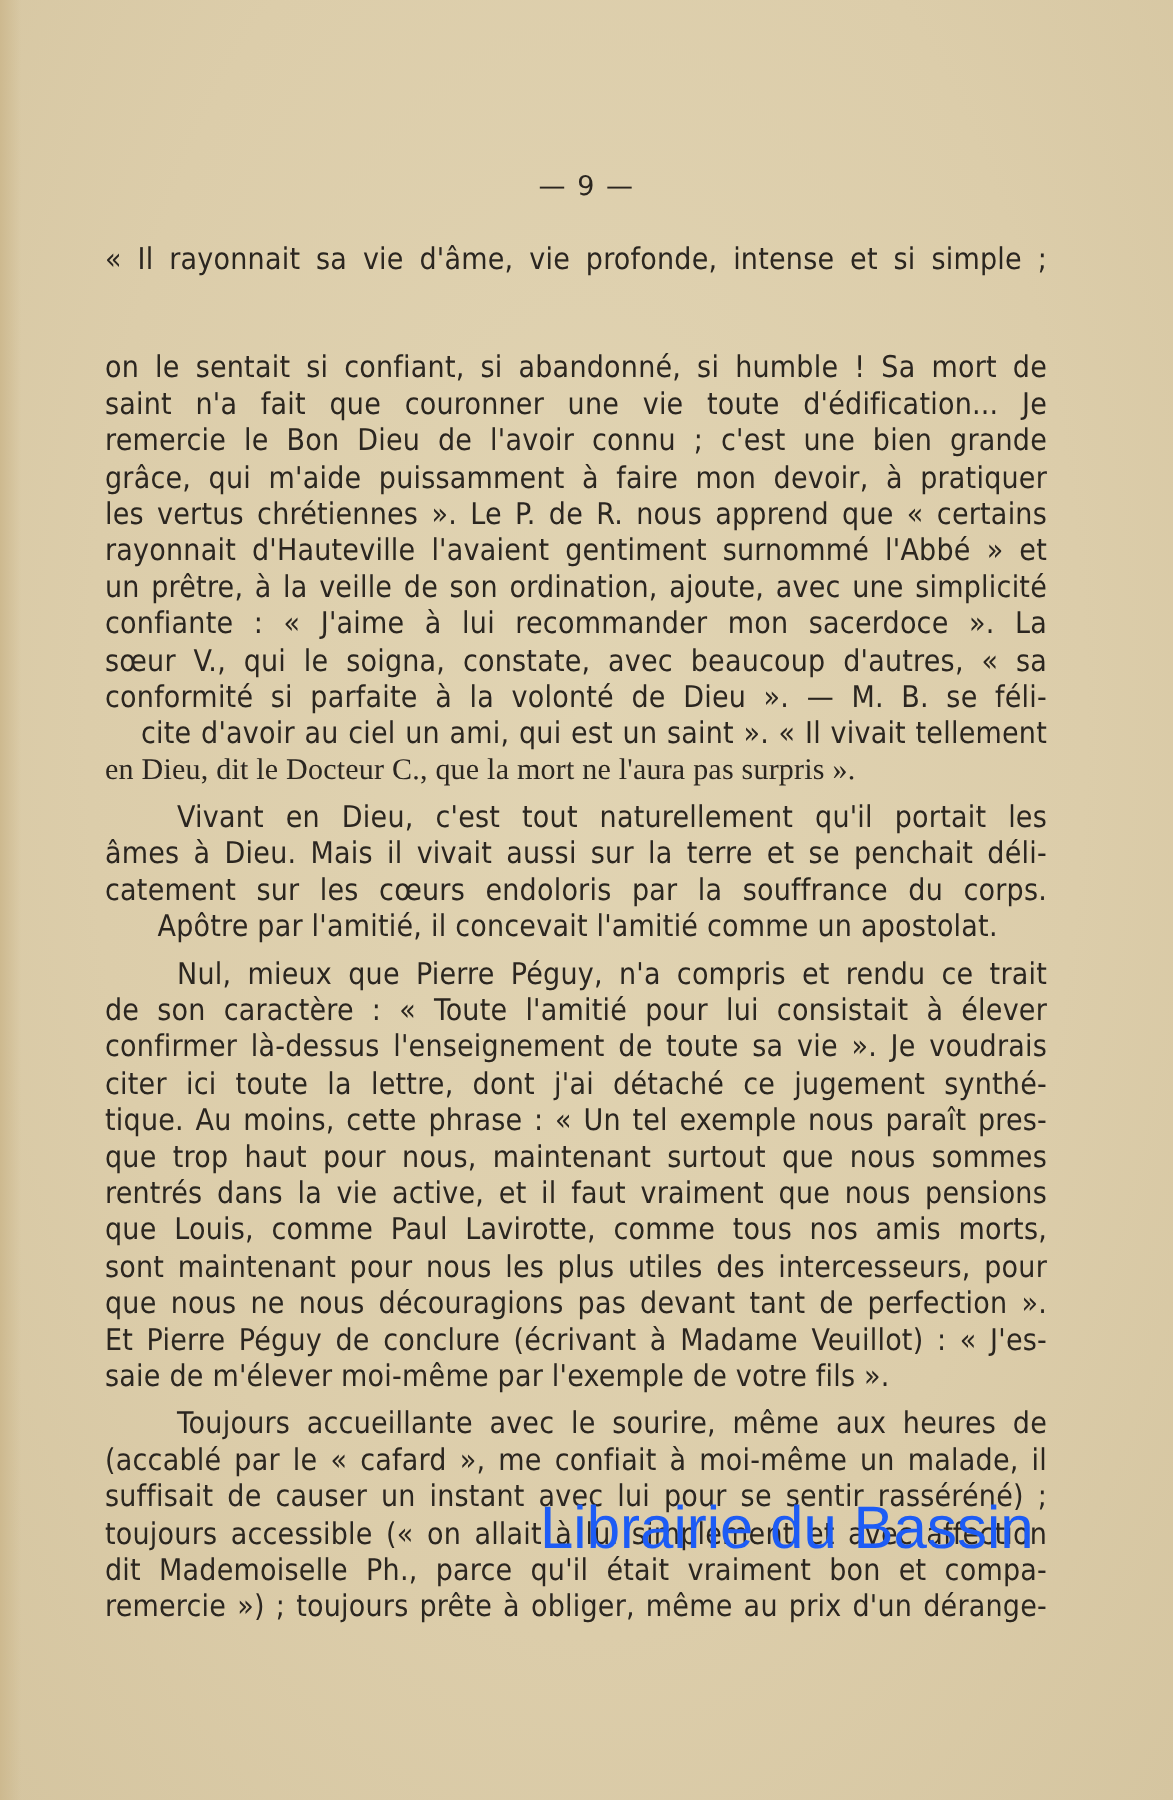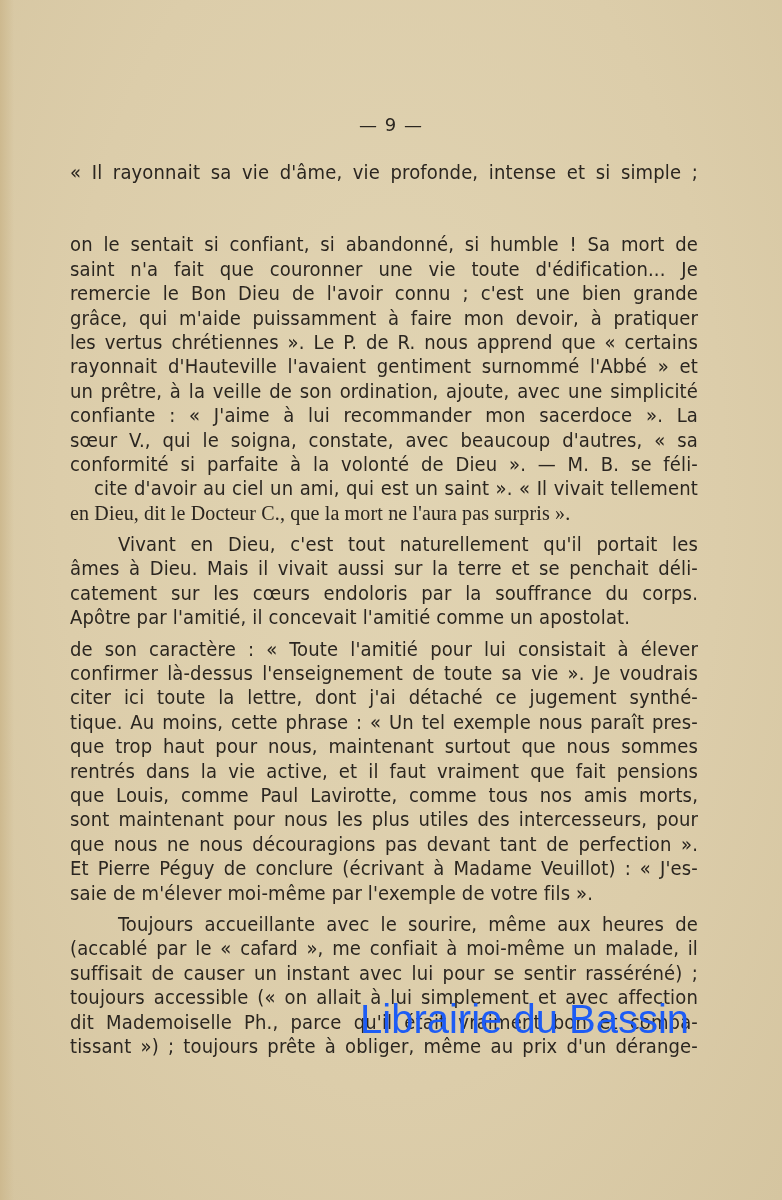--- a/index.html
+++ b/index.html
@@ -58,40 +58,41 @@
       <span class="line" style="display: block;">sœur V., qui le soigna, constate, avec beaucoup d'autres, « sa</span>
       <span class="line" style="display: block;">conformité si parfaite à la volonté de Dieu ». — M. B. se féli-</span>
       <span class="line" style="display: block; margin-left: 24px;">cite d'avoir au ciel un ami, qui est un saint ». « Il vivait tellement</span>
       <span class="line last" style="display: block; font-family: Liberation Serif, serif;">en Dieu, dit le Docteur C., que la mort ne l'aura pas surpris ».</span>
     </div>
   <div class="para-gap"></div>
   <div class="paragraph">
       <span class="line indent" style="display: block;">Vivant en Dieu, c'est tout naturellement qu'il portait les</span>
       <span class="line" style="display: block;">âmes à Dieu. Mais il vivait aussi sur la terre et se penchait déli-</span>
       <span class="line" style="display: block;">catement sur les cœurs endoloris par la souffrance du corps.</span>
-      <span class="line last" style="display: block;">Apôtre par l'amitié, il concevait l'amitié comme un apostolat.</span>
+      <span class="line last" style="display: block; margin-left: 35px;">Apôtre par l'amitié, il concevait l'amitié comme un apostolat.</span>
     </div>
   <div class="para-gap"></div>
   <div class="paragraph">
+      <span class="line indent" style="display: block;">Nul, mieux que Pierre Péguy, n'a compris et rendu ce trait</span>
       <span class="line" style="display: block;">de son caractère : « Toute l'amitié pour lui consistait à élever</span>
       <span class="line" style="display: block;">confirmer là-dessus l'enseignement de toute sa vie ». Je voudrais</span>
       <span class="line" style="display: block;">citer ici toute la lettre, dont j'ai détaché ce jugement synthé-</span>
       <span class="line" style="display: block;">tique. Au moins, cette phrase : « Un tel exemple nous paraît pres-</span>
       <span class="line" style="display: block;">que trop haut pour nous, maintenant surtout que nous sommes</span>
-      <span class="line" style="display: block;">rentrés dans la vie active, et il faut vraiment que fait pensions</span>
+      <span class="line" style="display: block;">rentrés dans la vie active, et il faut vraiment que nous pensions</span>
       <span class="line" style="display: block;">que Louis, comme Paul Lavirotte, comme tous nos amis morts,</span>
       <span class="line" style="display: block;">sont maintenant pour nous les plus utiles des intercesseurs, pour</span>
       <span class="line" style="display: block;">que nous ne nous découragions pas devant tant de perfection ».</span>
       <span class="line" style="display: block;">Et Pierre Péguy de conclure (écrivant à Madame Veuillot) : « J'es-</span>
       <span class="line last" style="display: block;">saie de m'élever moi-même par l'exemple de votre fils ».</span>
     </div>
   <div class="para-gap"></div>
   <div class="paragraph">
       <span class="line indent" style="display: block;">Toujours accueillante avec le sourire, même aux heures de</span>
       <span class="line" style="display: block;">(accablé par le « cafard », me confiait à moi-même un malade, il</span>
       <span class="line" style="display: block;">suffisait de causer un instant avec lui pour se sentir rasséréné) ;</span>
       <span class="line" style="display: block;">toujours accessible (« on allait à lui simplement et avec affection</span>
       <span class="line" style="display: block;">dit Mademoiselle Ph., parce qu'il était vraiment bon et compa-</span>
-      <span class="line" style="display: block;">tissant ») ; toujours prête à obliger, même au prix d'un dérange-</span>
+      <span class="line" style="display: block;">remercie ») ; toujours prête à obliger, même au prix d'un dérange-</span>
     </div>
 </div>
 
 <div class="watermark" style="color: rgb(29, 92, 245);">Librairie du Bassin</div>
 
 </body></html>

